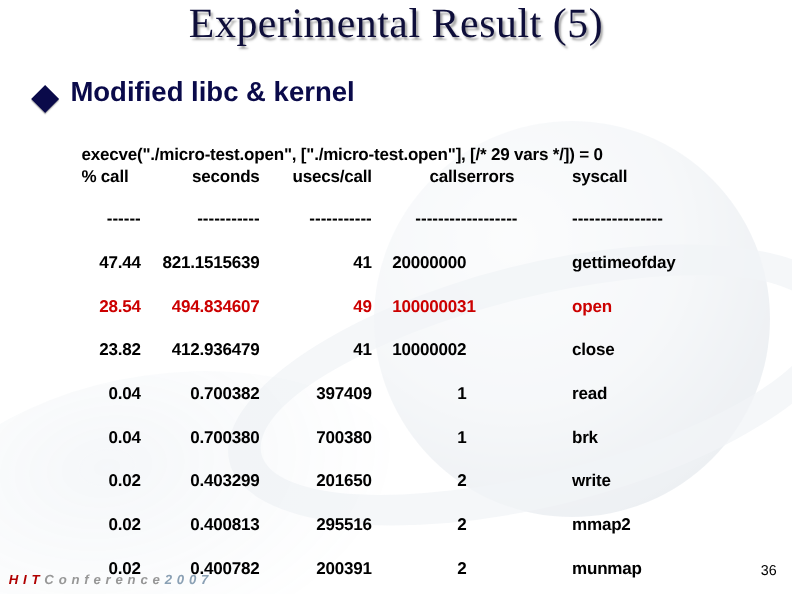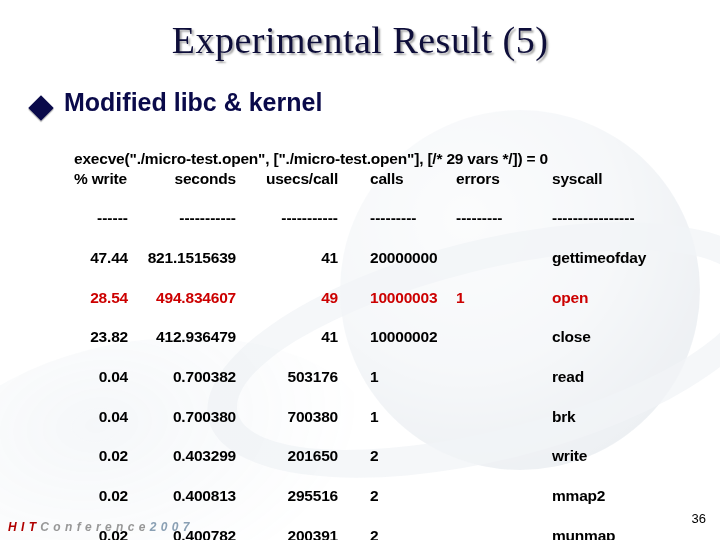--- a/index.html
+++ b/index.html
@@ -56,21 +56,20 @@
     background: radial-gradient(ellipse at 40% 30%, rgba(120,150,180,.4), rgba(255,255,255,0) 70%);
     transform: rotate(-8deg);
   }
   .title {
     position: relative;
     z-index: 1;
     text-align: center;
     font-size: 38px;
     font-weight: 400;
     color: #0e0e3a;
-    padding-top: 18px;
     text-shadow: 2px 2px 2px rgba(0,0,0,0.35);
     letter-spacing: .5px;
   }
   .content {
     position: relative;
     z-index: 1;
     padding: 26px 20px 0 32px;
   }
   .bullet-row {
     display: flex;
@@ -101,21 +100,21 @@
     line-height: 1.28;
     color: #000;
     white-space: pre;
     font-weight: 700;
     letter-spacing: -0.2px;
   }
   .row        { display: flex; }
   .c-pct      { width: 54px;  text-align: right; }
   .c-sec      { width: 108px; text-align: right; }
   .c-usec     { width: 102px; text-align: right; }
-  .c-calls    { width: 86px;  text-align: left; padding-left: 32px; }
+  .c-calls    { width: 86px;  text-align: right; }
   .c-err      { width: 82px;  }
   .c-sys      { width: 4px; }
   .c-name     { padding-left: 10px; text-align: left; }
   .red        { color: #cc0000; }
   .sep        { letter-spacing: 0; }
 
   .footer-logo {
     position: absolute;
     left: 8px;
     bottom: 6px;
@@ -153,26 +152,26 @@
   <div class="title">Experimental Result (5)</div>
 
   <div class="content">
     <div class="bullet-row">
       <div class="bullet-glyph"></div>
       <div class="bullet-text">Modified libc &amp; kernel</div>
     </div>
 
     <div class="code-block">
 <span>execve("./micro-test.open", ["./micro-test.open"], [/* 29 vars */]) = 0</span>
-<span class="row"><span class="c-pct" style="text-align:left">% write</span><span class="c-sec">seconds</span><span class="c-usec">usecs/call</span><span class="c-calls">calls</span><span class="c-err">errors</span><span class="c-sys"></span><span class="c-name">syscall</span></span>
+<span class="row"><span class="c-pct" style="text-align:left">% call</span><span class="c-sec">seconds</span><span class="c-usec">usecs/call</span><span class="c-calls">calls</span><span class="c-err">errors</span><span class="c-sys"></span><span class="c-name">syscall</span></span>
 <span class="row sep"><span class="c-pct">------</span><span class="c-sec">-----------</span><span class="c-usec">-----------</span><span class="c-calls">---------</span><span class="c-err">---------</span><span class="c-sys"></span><span class="c-name">----------------</span></span>
 <span class="row"><span class="c-pct">47.44</span><span class="c-sec">821.1515639</span><span class="c-usec">41</span><span class="c-calls">20000000</span><span class="c-err"></span><span class="c-sys"></span><span class="c-name">gettimeofday</span></span>
 <span class="row red"><span class="c-pct">28.54</span><span class="c-sec">494.834607</span><span class="c-usec">49</span><span class="c-calls">10000003</span><span class="c-err">1</span><span class="c-sys"></span><span class="c-name">open</span></span>
 <span class="row"><span class="c-pct">23.82</span><span class="c-sec">412.936479</span><span class="c-usec">41</span><span class="c-calls">10000002</span><span class="c-err"></span><span class="c-sys"></span><span class="c-name">close</span></span>
-<span class="row"><span class="c-pct">0.04</span><span class="c-sec">0.700382</span><span class="c-usec">503176</span><span class="c-calls">1</span><span class="c-err"></span><span class="c-sys"></span><span class="c-name">read</span></span>
+<span class="row"><span class="c-pct">0.04</span><span class="c-sec">0.700382</span><span class="c-usec">397409</span><span class="c-calls">1</span><span class="c-err"></span><span class="c-sys"></span><span class="c-name">read</span></span>
 <span class="row"><span class="c-pct">0.04</span><span class="c-sec">0.700380</span><span class="c-usec">700380</span><span class="c-calls">1</span><span class="c-err"></span><span class="c-sys"></span><span class="c-name">brk</span></span>
 <span class="row"><span class="c-pct">0.02</span><span class="c-sec">0.403299</span><span class="c-usec">201650</span><span class="c-calls">2</span><span class="c-err"></span><span class="c-sys"></span><span class="c-name">write</span></span>
 <span class="row"><span class="c-pct">0.02</span><span class="c-sec">0.400813</span><span class="c-usec">295516</span><span class="c-calls">2</span><span class="c-err"></span><span class="c-sys"></span><span class="c-name">mmap2</span></span>
 <span class="row"><span class="c-pct">0.02</span><span class="c-sec">0.400782</span><span class="c-usec">200391</span><span class="c-calls">2</span><span class="c-err"></span><span class="c-sys"></span><span class="c-name">munmap</span></span>
 
 
 
 
 
 

